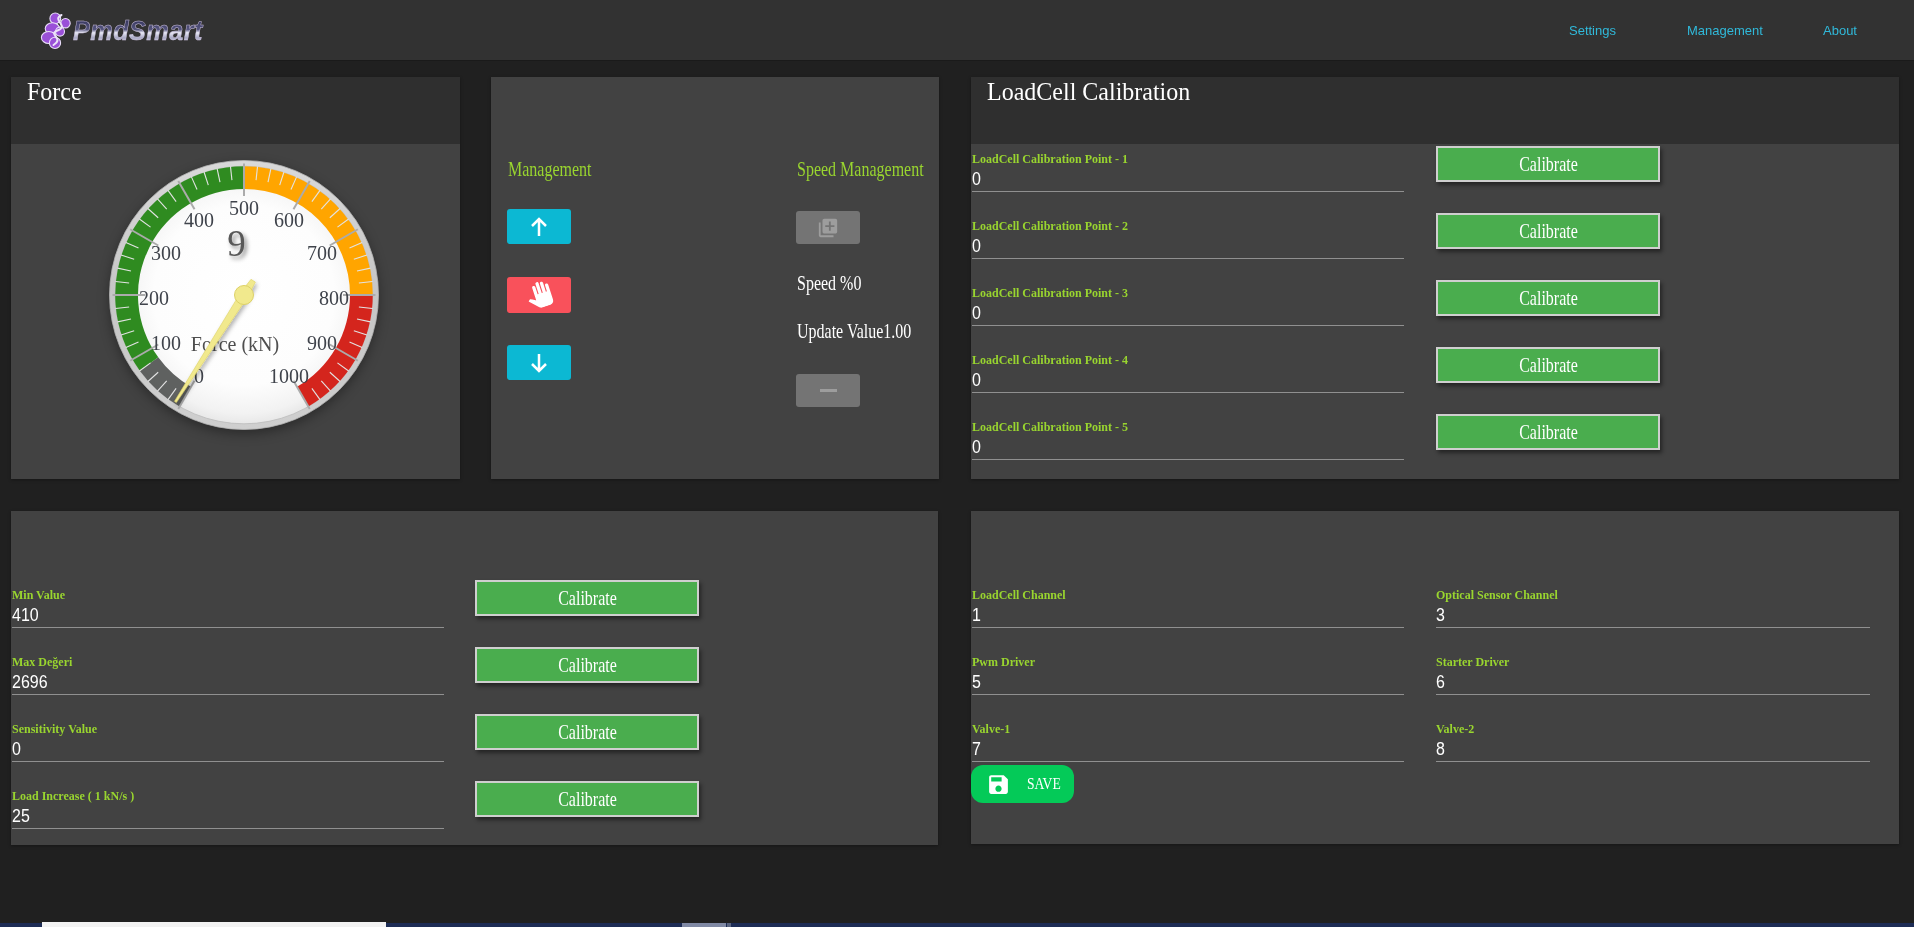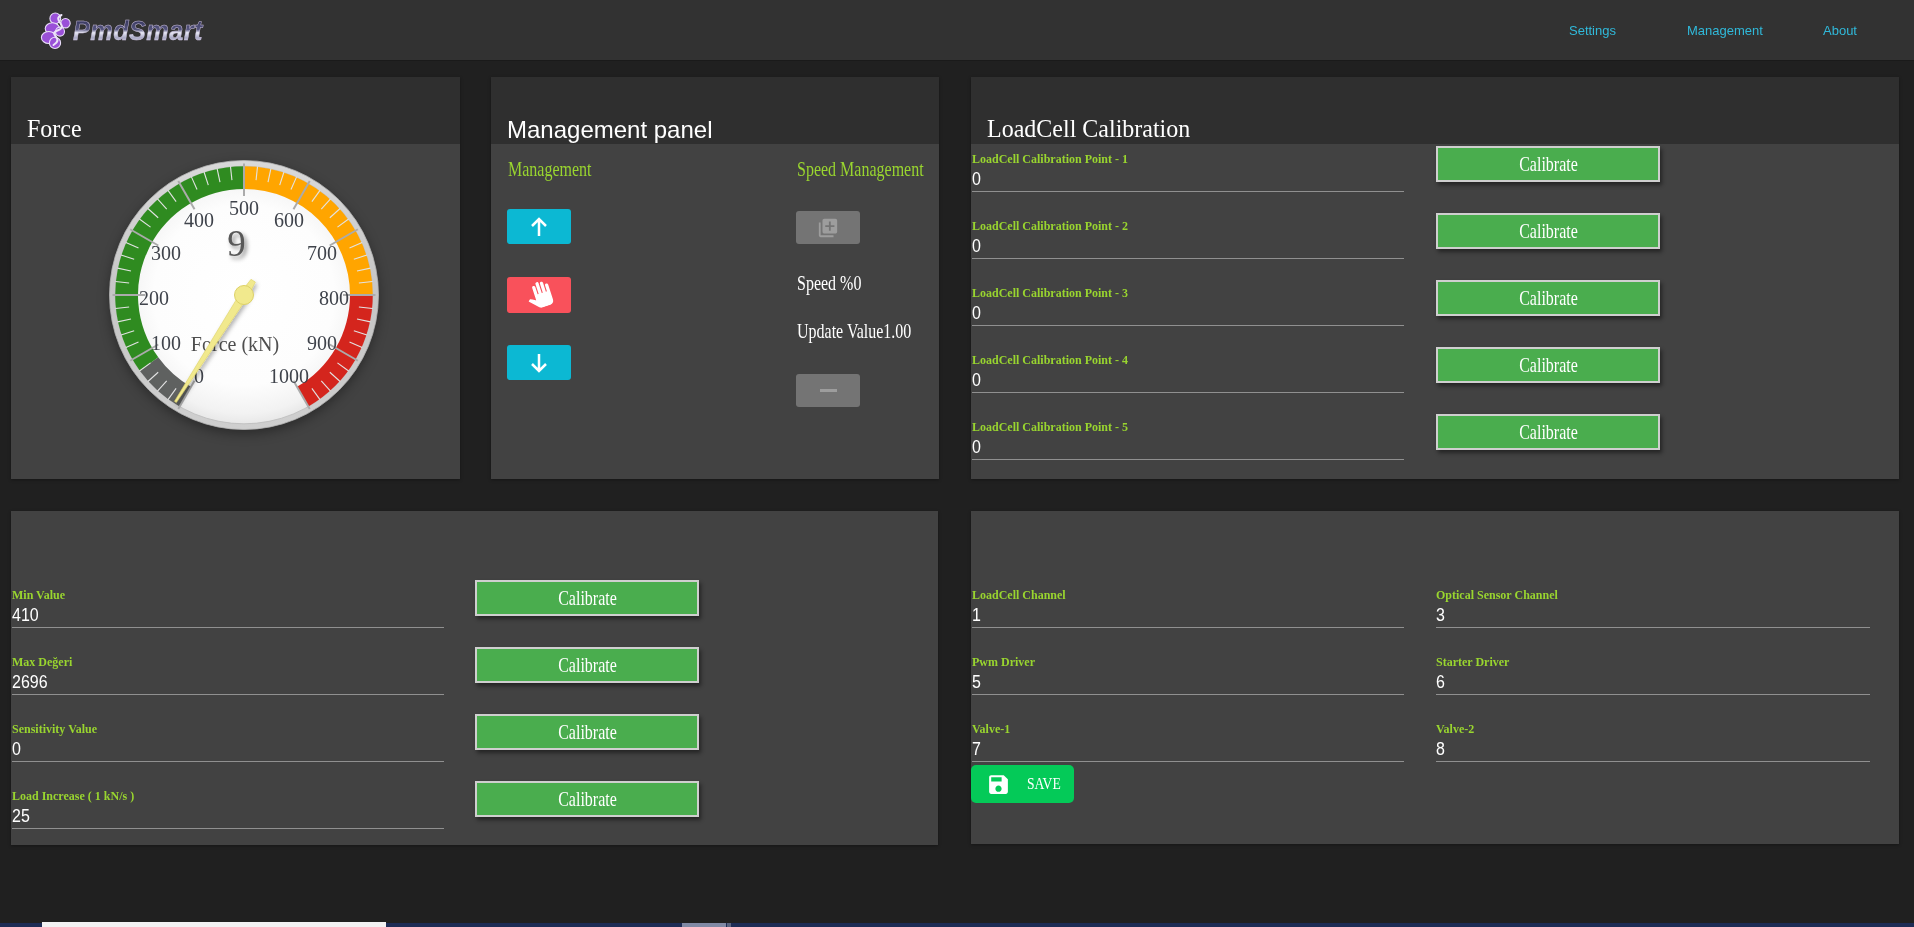--- a/index.html
+++ b/index.html
@@ -2,21 +2,21 @@
 <html><head><meta charset="utf-8"><title>PmdSmart</title><style>
 *{margin:0;padding:0;box-sizing:border-box}
 html,body{width:1914px;height:927px;overflow:hidden}
 body{position:relative;background:#202020;font-family:"Liberation Sans",sans-serif;
 -webkit-font-smoothing:antialiased}
 .abs{position:absolute}
 #nav{position:absolute;left:0;top:0;width:1914px;height:61px;background:#323232;border-bottom:1px solid #1a1a1a}
 .nava{position:absolute;top:0;height:61px;line-height:61px;color:#30b9da;font-size:13px}
 .panel{position:absolute;background:#424242;box-shadow:0 1px 3px rgba(0,0,0,.35)}
 .ph{position:absolute;left:0;top:0;right:0;height:67px;background:#2f2f2f;color:#fff;
-display:flex;align-items:flex-end;padding-left:16px}
+display:flex;align-items:flex-start;padding-left:16px}
 .ph.serif{font-family:"Liberation Serif",serif;font-size:26px}
 .ph.serif span{transform:scaleX(0.923);transform-origin:left center;display:inline-block;white-space:nowrap}
 .ph.sans{font-family:"Liberation Sans",sans-serif;font-size:24px}
 .lbl{position:absolute;font-family:"Liberation Serif",serif;font-weight:bold;font-size:13.5px;
 color:#99d52f;line-height:14px;white-space:nowrap;transform:scaleX(0.889);transform-origin:left top}
 .val{position:absolute;font-size:18px;color:#fff;line-height:20px;white-space:nowrap;
 transform:scaleX(0.889);transform-origin:left top}
 .ul{position:absolute;height:1px;background:#909090}
 .cbtn{position:absolute;width:224px;height:36px;background:#4aad4e;border:2px solid #cfcfcf;
 box-shadow:2px 3px 4px rgba(0,0,0,.45);color:#fff;font-family:"Liberation Serif",serif;
@@ -154,23 +154,20 @@
         <text x="217.9" y="195.0">900</text>
         <text x="185.0" y="227.9">1000</text>
       </g>
       <text x="132.5" y="101" font-size="37" fill="#595959" text-anchor="middle" font-family="Liberation Serif, serif" filter="url(#sh9)">9</text>
       <text x="131" y="195.5" font-size="20" fill="#4f4f4f" text-anchor="middle" font-family="Liberation Serif, serif">Force (kN)</text>
       <polygon points="147.0,124.3 136.5,137.7 70.5,246.3 72.3,247.5 143.5,142.3 151.4,127.1" fill="#f1e98d" stroke="#ddd167" stroke-width="0.6" filter="url(#shn)"></polygon>
       <circle cx="140.0" cy="140.0" r="9.5" fill="#f1e98d" stroke="#ddd167" stroke-width="1"></circle>
     </svg>
 </div>
 <div class="panel" style="left:491px;top:77px;width:448px;height:402px">
-    <div class="ph sans">
-      <span>Management panel</span>
-    </div>
 <div class="g21" style="left:17px;top:82px">Management</div>
 <div class="g21" style="left:306px;top:82px">Speed Management</div>
 <div class="ibtn" style="left:16px;top:132px;width:64px;height:35px;background:#0cb8d3">
       <svg width="24" height="22" viewBox="0 0 24 22">
         <path fill="none" stroke="#fff" stroke-width="2.5" d="M12 20V3M5 10l7-7 7 7"></path>
       </svg>
     </div>
 <div class="ibtn" style="left:16px;top:200px;width:64px;height:36px;background:#f9515b">
       <svg width="26" height="26" viewBox="0 0 24 24" style="transform:rotate(-18deg)">
         <path fill="#fff" d="M23 5.5V20c0 2.2-1.8 4-4 4h-7.3c-1.08 0-2.1-.43-2.85-1.19L1 14.83s1.26-1.23 1.3-1.25c.22-.19.49-.29.79-.29.22 0 .42.06.6.16.04.01 4.31 2.46 4.31 2.46V4c0-.83.67-1.5 1.5-1.5S11 3.17 11 4v7h1V1.5c0-.83.67-1.5 1.5-1.5S15 .67 15 1.5V11h1V2.5c0-.83.67-1.5 1.5-1.5s1.5.67 1.5 1.5V11h1V5.5c0-.83.67-1.5 1.5-1.5s1.5.67 1.5 1.5z"></path>
@@ -265,21 +262,21 @@
     <div class="ul" style="left:1px;top:250px;width:432px"></div>
 <div class="lbl" style="left:465px;top:77px">Optical Sensor Channel</div>
     <div class="val" style="left:465px;top:94px">3</div>
     <div class="ul" style="left:465px;top:116px;width:434px"></div>
 <div class="lbl" style="left:465px;top:144px">Starter Driver</div>
     <div class="val" style="left:465px;top:161px">6</div>
     <div class="ul" style="left:465px;top:183px;width:434px"></div>
 <div class="lbl" style="left:465px;top:211px">Valve-2</div>
     <div class="val" style="left:465px;top:228px">8</div>
     <div class="ul" style="left:465px;top:250px;width:434px"></div>
-<div class="ibtn" style="left:0px;top:254px;width:103px;height:38px;background:#04ca58;border-radius:5px;justify-content:flex-start;padding-left:15px;gap:13px">
+<div class="ibtn" style="left:0px;top:254px;width:103px;height:38px;background:#04ca58;border-radius:12px;justify-content:flex-start;padding-left:15px;gap:13px">
       <svg width="25" height="25" viewBox="0 0 24 24">
         <path fill="#fff" d="M17 3H5c-1.11 0-2 .9-2 2v14c0 1.1.89 2 2 2h14c1.1 0 2-.9 2-2V7l-4-4zm-5 16c-1.66 0-3-1.34-3-3s1.34-3 3-3 3 1.34 3 3-1.34 3-3 3zm3-10H5V5h10v4z"></path>
       </svg>
       <span class="ser" style="color:#fff;font-size:16px;display:inline-block;transform:scaleX(0.85)">SAVE</span>
     </div>
 </div>
 <div class="abs" style="left:0;top:923px;width:1914px;height:4px;background:#1d2c55"></div>
 <div class="abs" style="left:42px;top:922px;width:344px;height:5px;background:#f2f2f2"></div>
 <div class="abs" style="left:682px;top:923px;width:44px;height:4px;background:#8089a4"></div>
 <div class="abs" style="left:727px;top:923px;width:4px;height:4px;background:#5a647f"></div>

